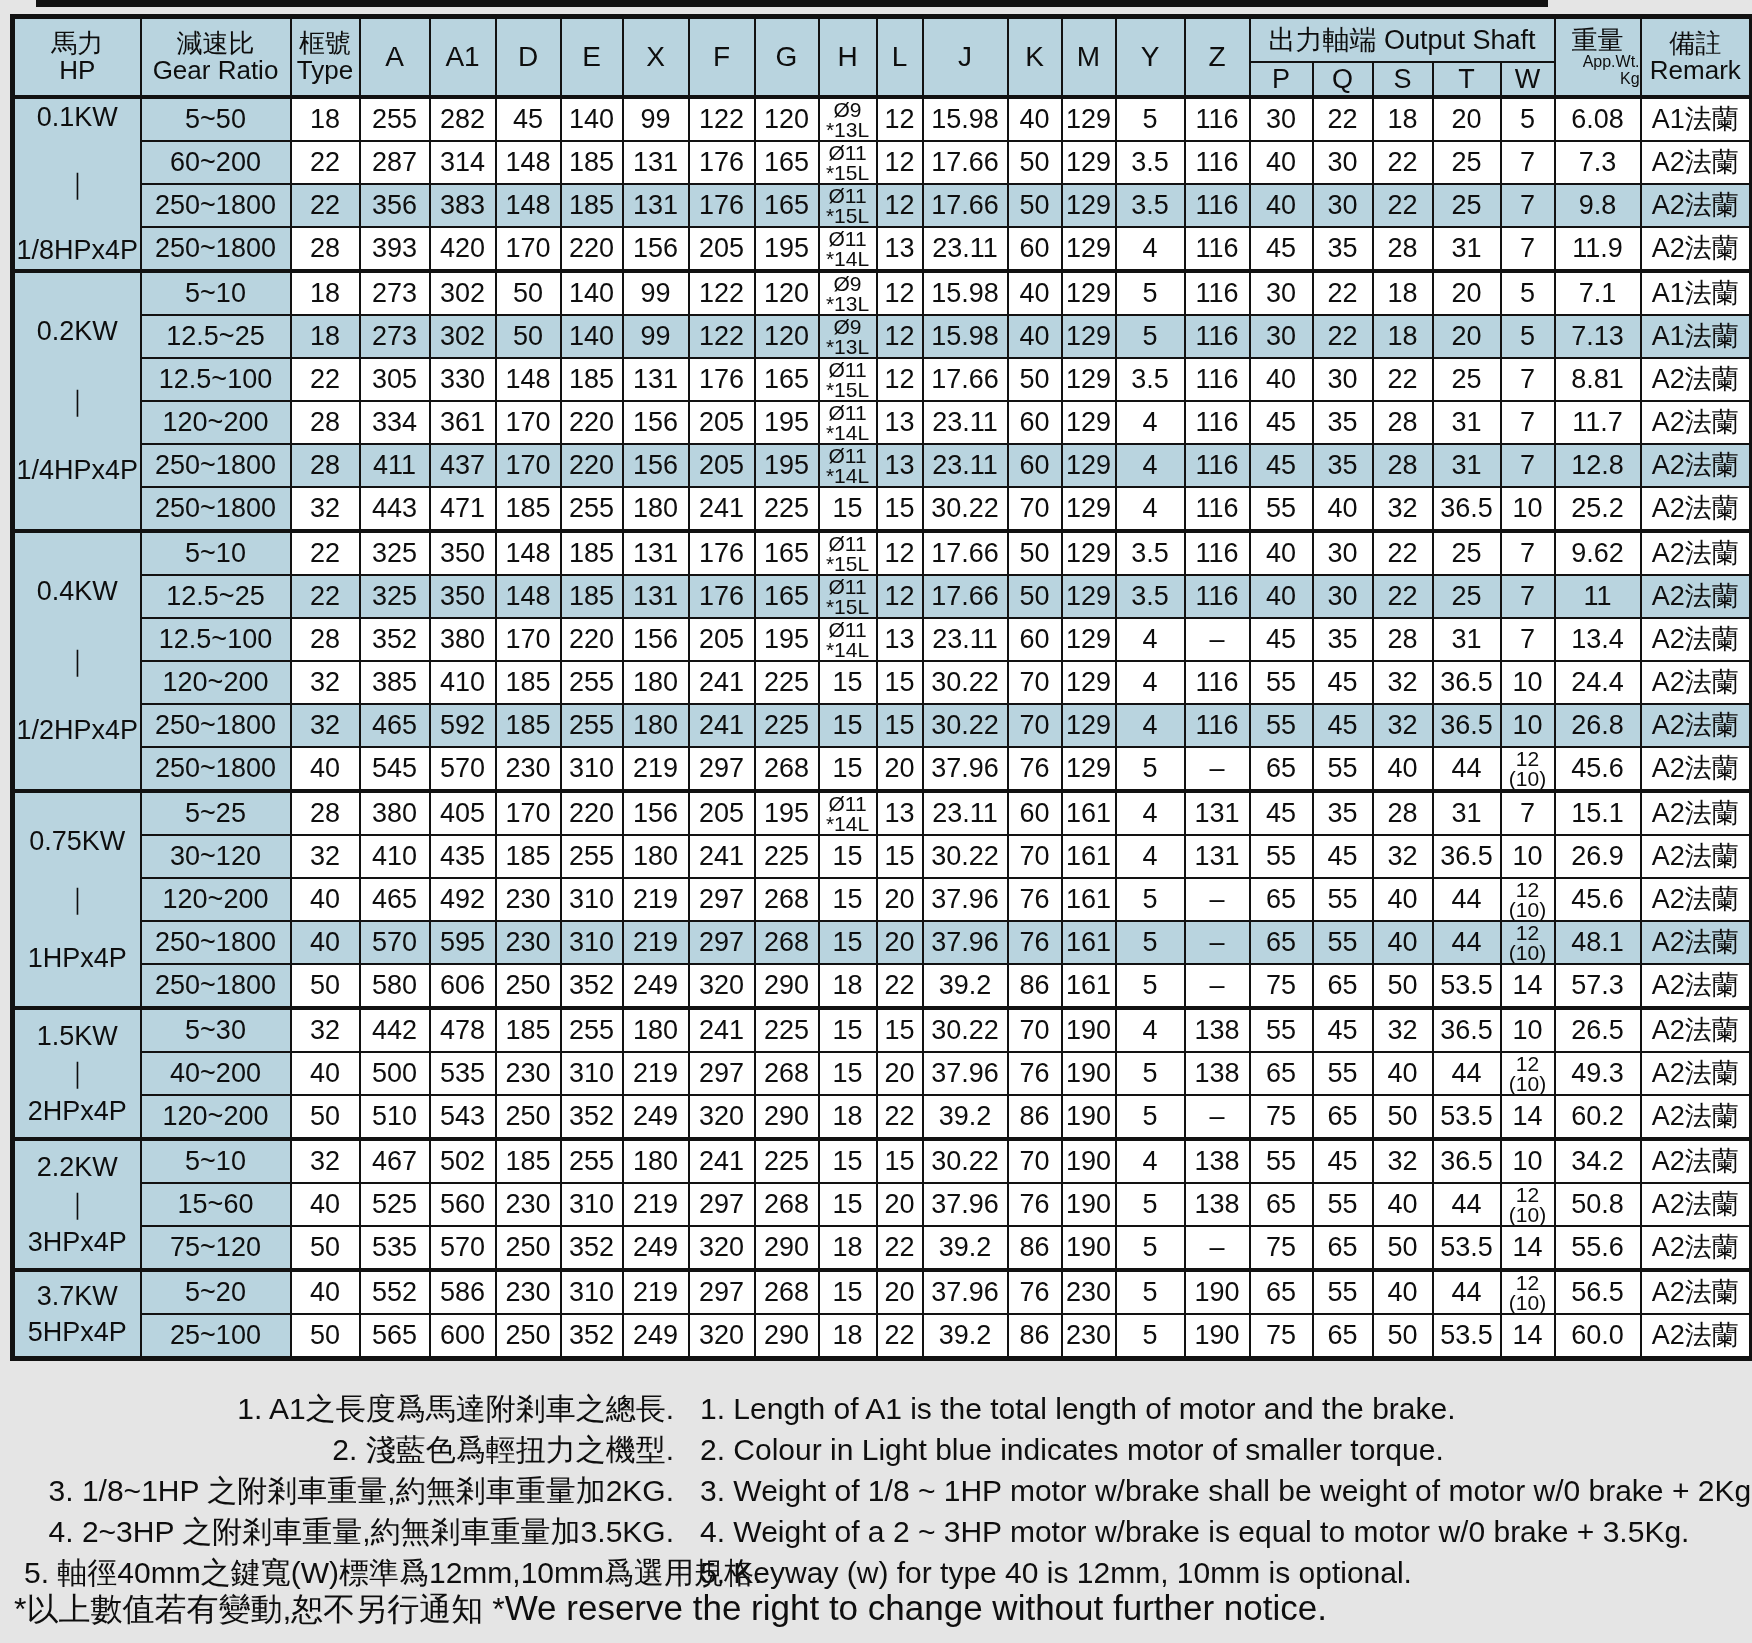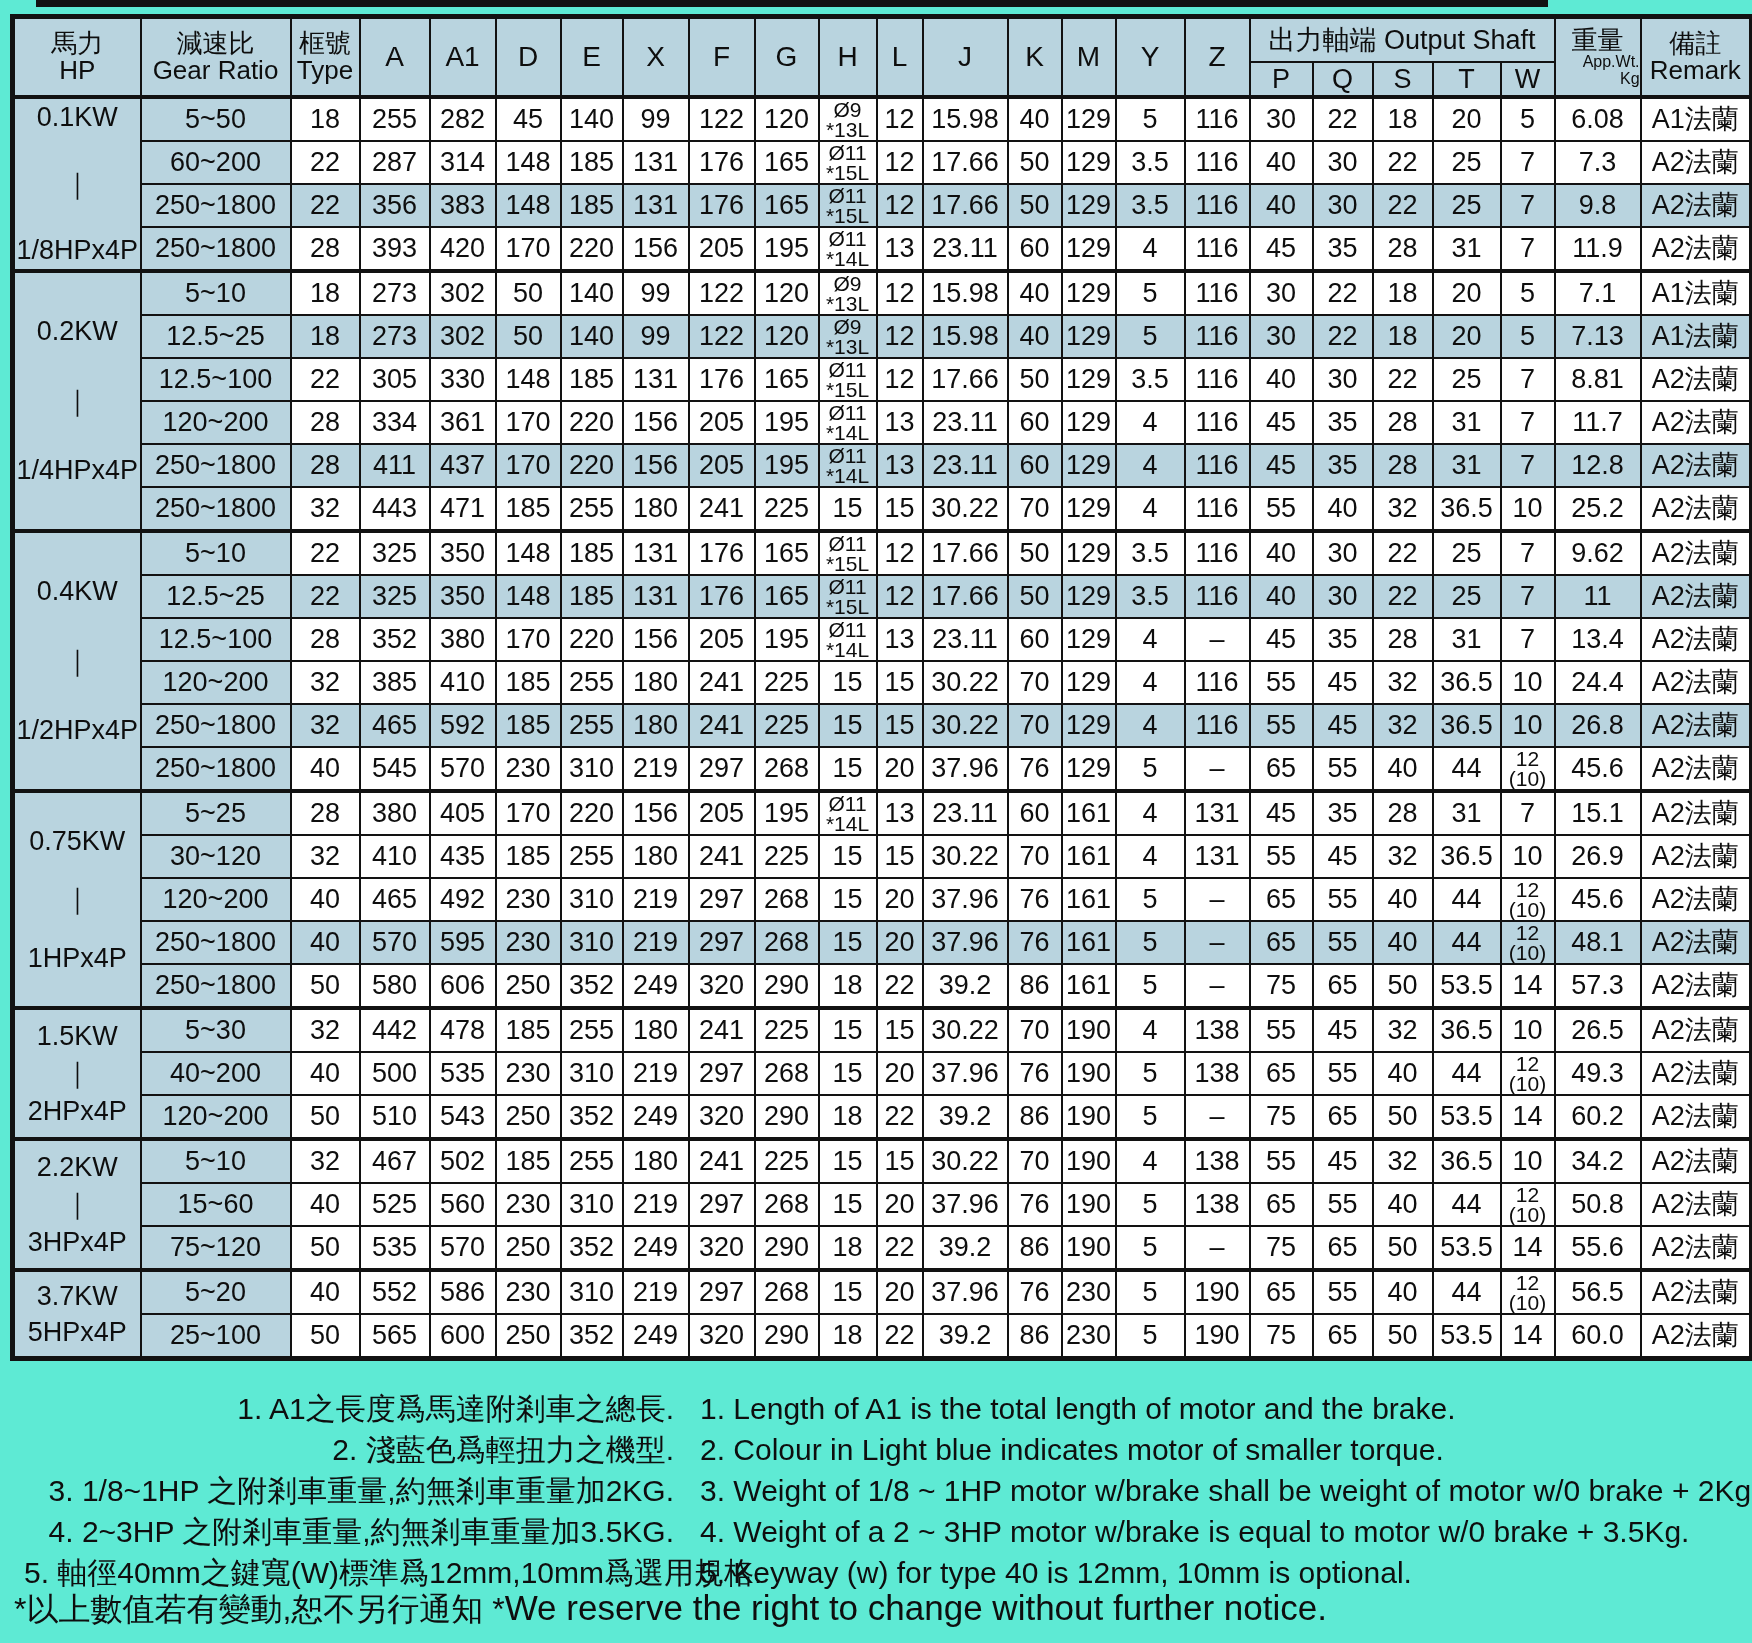--- a/index.html
+++ b/index.html
@@ -1,16 +1,16 @@
 <!DOCTYPE html>
 <html><head>
 <meta charset="utf-8">
 <style>
   html,body {margin:0; padding:0; background:#ffffff;}
-  .page {position:relative; width:1752px; height:1643px; background:#5eead4;
+  .page {position:relative; width:1752px; height:1643px; background:#e5e5e5;
          font-family:"Liberation Sans", sans-serif; color:#0e0e0e; overflow:hidden;}
   .top-strip {position:absolute; top:0; left:36px; width:1512px; height:7px; background:#121212;}
 
   table.spec {position:absolute; top:14px; left:10px; width:1739px;
               border-collapse:collapse; table-layout:fixed;
               border:5px solid #121212;}
   .spec th, .spec td {border:2px solid #121212; text-align:center; vertical-align:middle;
               padding:0; white-space:pre-line; line-height:1.04; overflow:hidden;}
   .spec thead th {background:#b9d4df; font-weight:normal; font-size:27px;}
   .spec thead tr.h1 th {height:42px;}

